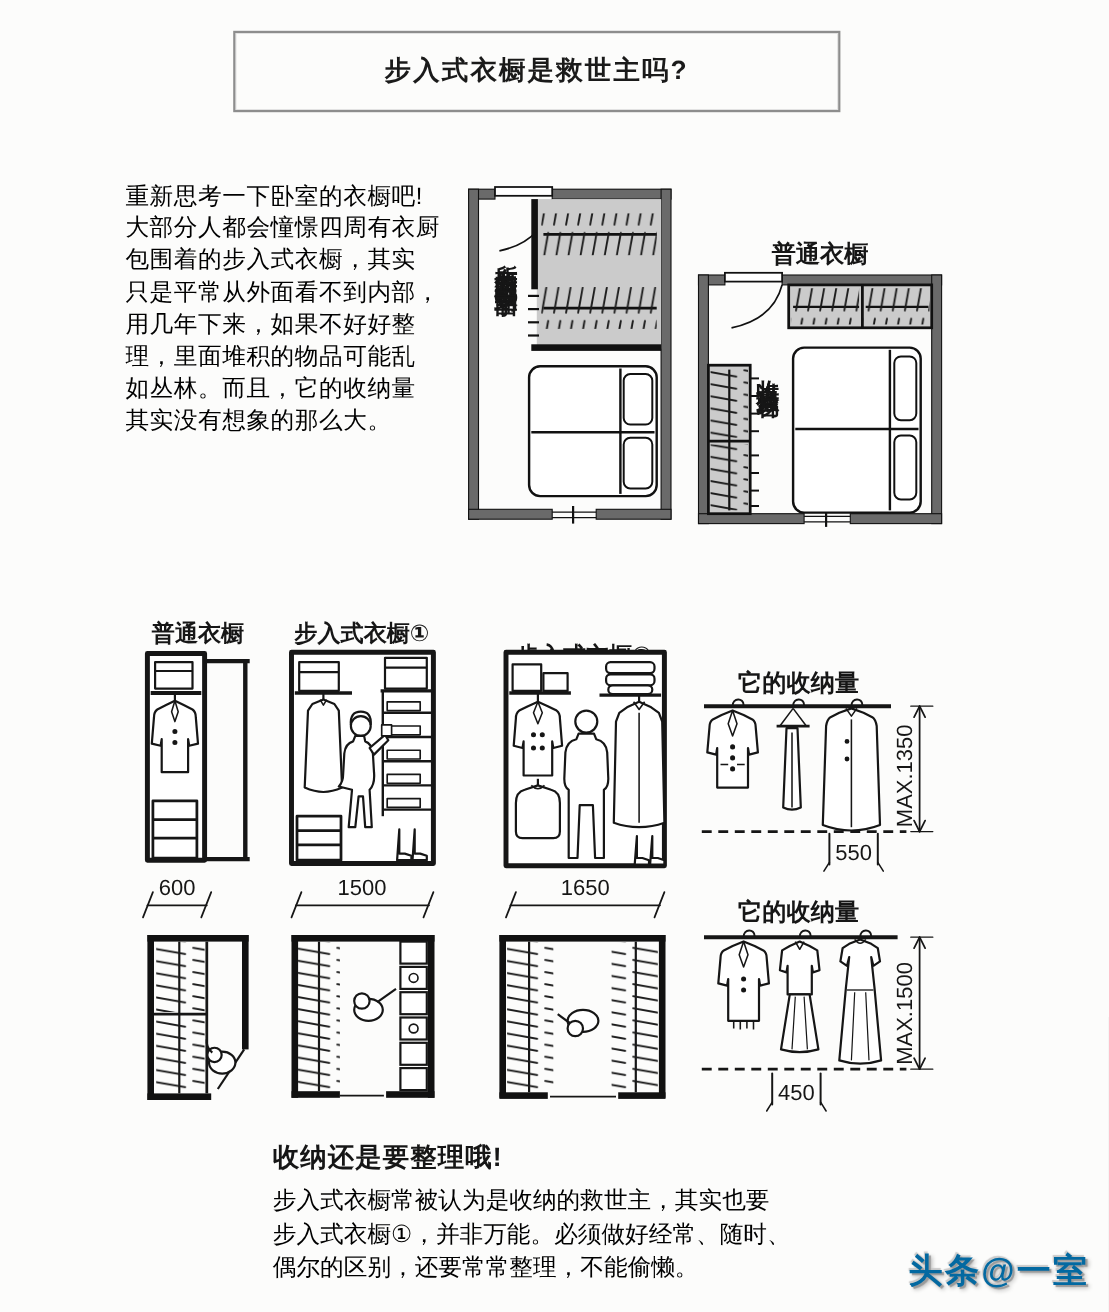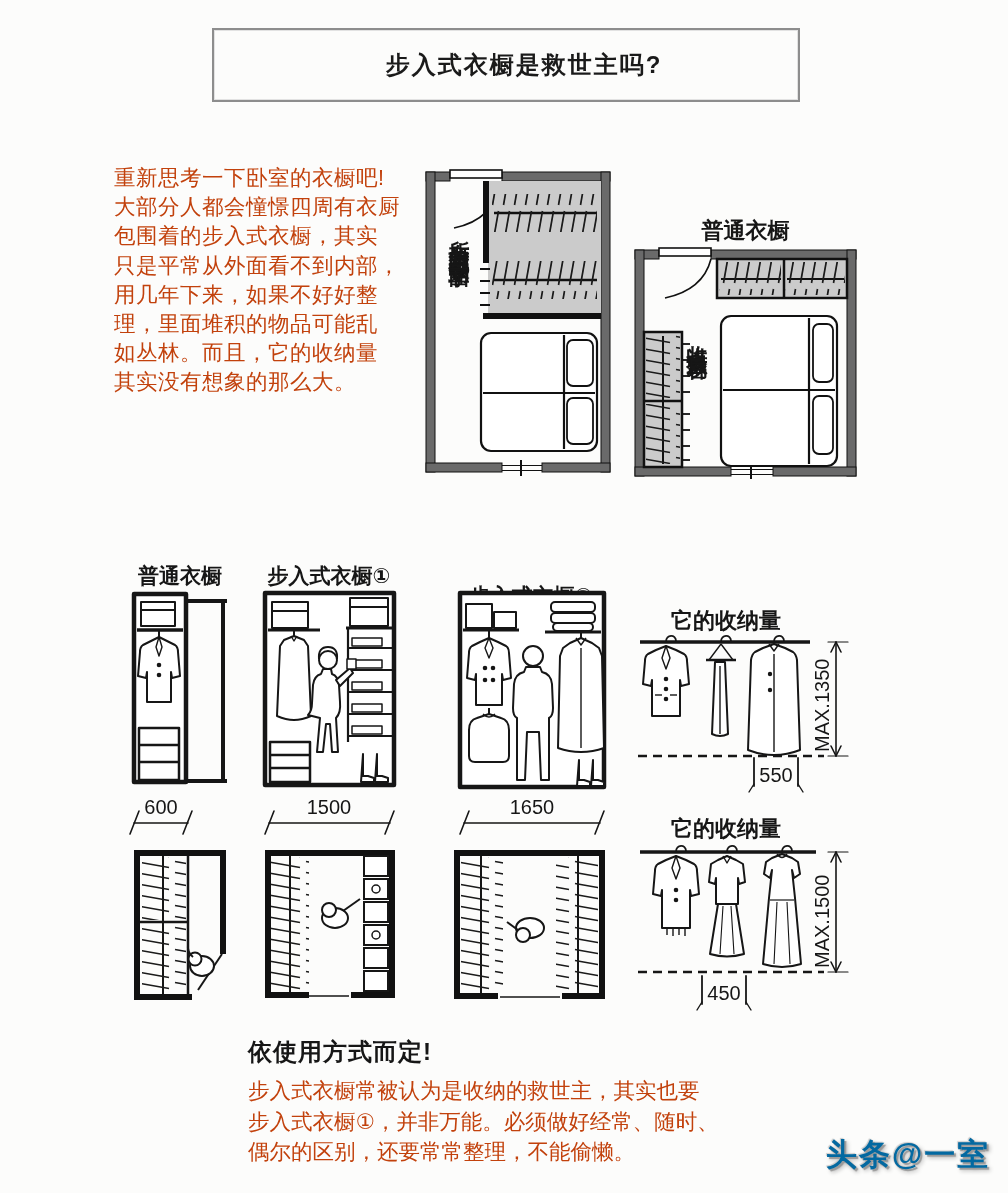--- a/index.html
+++ b/index.html
@@ -3,21 +3,21 @@
 <meta charset="utf-8">
 <style>
   html,body{margin:0;padding:0;background:#e8e8e8;}
   #canvas{
     position:relative;width:1008px;height:1193px;margin:0 auto;
     background:#fcfcfb;overflow:hidden;
     font-family:"Liberation Sans","DejaVu Sans",sans-serif;color:#1a1a1a;
   }
   .abs{position:absolute;}
   .lbl{font-weight:bold;text-align:center;color:#161616;}
-  .para{white-space:pre-line;color:#c2410c;}
+  .para{white-space:pre-line;color:#000000;}
   .vnote{
     writing-mode:vertical-rl;text-orientation:upright;
     font-size:21px;font-weight:bold;letter-spacing:3px;color:#161616;line-height:26px;
   }
   .titlebox{
     border:2px solid #8d8d8d;box-shadow:0 0 0 1px #e2e2e2 inset;
     text-align:center;font-weight:bold;
   }
   .watermark{
     font-size:31px;font-weight:bold;color:#0369a1;letter-spacing:2px;
@@ -35,21 +35,21 @@
     <defs>
       <pattern id="hangH" width="11" height="40" patternUnits="userSpaceOnUse">
         <line x1="2.5" y1="37" x2="8.5" y2="3" stroke="#1a1a1a" stroke-width="1.7"></line>
       </pattern>
       <pattern id="hangV" width="40" height="11" patternUnits="userSpaceOnUse">
         <line x1="3" y1="2.5" x2="37" y2="8.5" stroke="#1a1a1a" stroke-width="1.7"></line>
       </pattern>
     </defs>
   </svg>
 
-  <div class="abs titlebox" style="left:212px;top:28px;width:548px;height:70px;line-height:70px;font-size:24px;letter-spacing:2px;padding-left:36px;">步入式衣橱是救世主吗?</div>
+  <div class="abs titlebox" style="left:212px;top:28px;width:548px;height:70px;line-height:70px;font-size:24px;letter-spacing:2px;">步入式衣橱是救世主吗?</div>
 
   <div class="abs para" style="left:114px;top:164px;width:312px;font-size:21.5px;line-height:29.2px;letter-spacing:.5px;">重新思考一下卧室的衣橱吧!
 大部分人都会憧憬四周有衣厨
 包围着的步入式衣橱，其实
 只是平常从外面看不到内部，
 用几年下来，如果不好好整
 理，里面堆积的物品可能乱
 如丛林。而且，它的收纳量
 其实没有想象的那么大。</div>
 
@@ -460,20 +460,20 @@
     </g>
     <text transform="translate(193,126) rotate(-90)" class="dimtxt">MAX.1500</text>
     <g stroke="#161616" stroke-width="1.8" fill="none" stroke-linecap="round">
       <line x1="66" y1="134" x2="66" y2="162"></line>
         <line x1="110" y1="134" x2="110" y2="162"></line>
       <path d="M66,160 L61,168 M110,160 L115,168" stroke-width="1.4"></path>
     </g>
     <text x="88" y="158" text-anchor="middle" class="dimtxt">450</text>
   </svg>
 
-  <div class="abs lbl" style="left:248px;top:1036px;font-size:24px;letter-spacing:1px;text-align:left;">依使用方式而定!</div>
+  <div class="abs lbl" style="left:248px;top:1036px;font-size:24px;letter-spacing:1px;text-align:left;">收纳还是要整理哦!</div>
   <div class="abs para" style="left:248px;top:1076px;width:530px;font-size:21.5px;line-height:30.5px;">步入式衣橱常被认为是收纳的救世主，其实也要
 步入式衣橱①，并非万能。必须做好经常、随时、
 偶尔的区别，还要常常整理，不能偷懒。</div>
 
   <div class="abs watermark" style="left:826px;top:1134px;">头条@一室</div>
 
 </div>
 
 </body></html>

